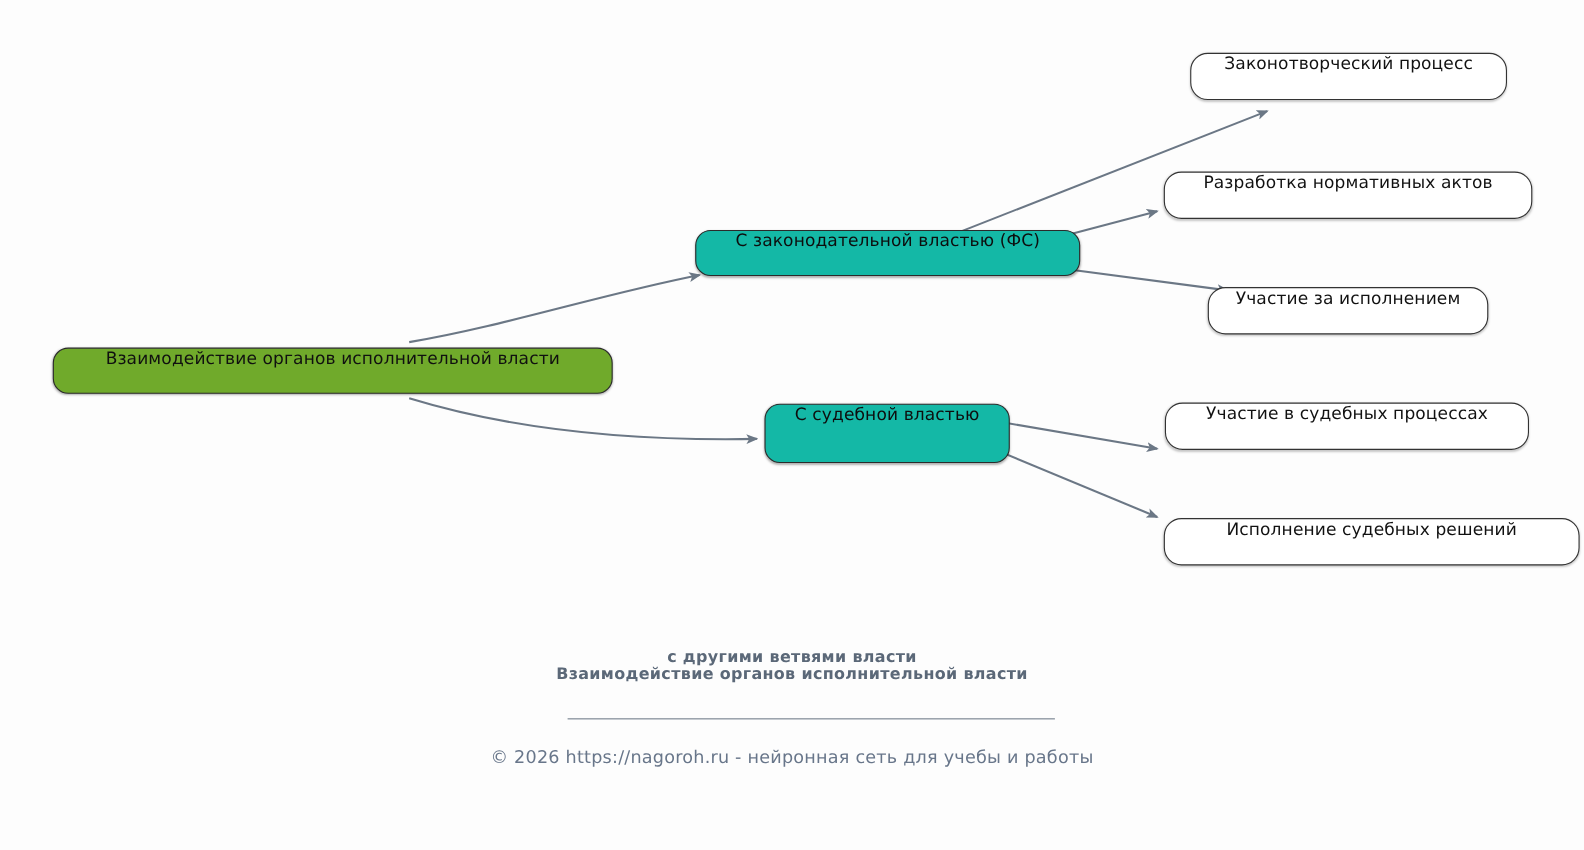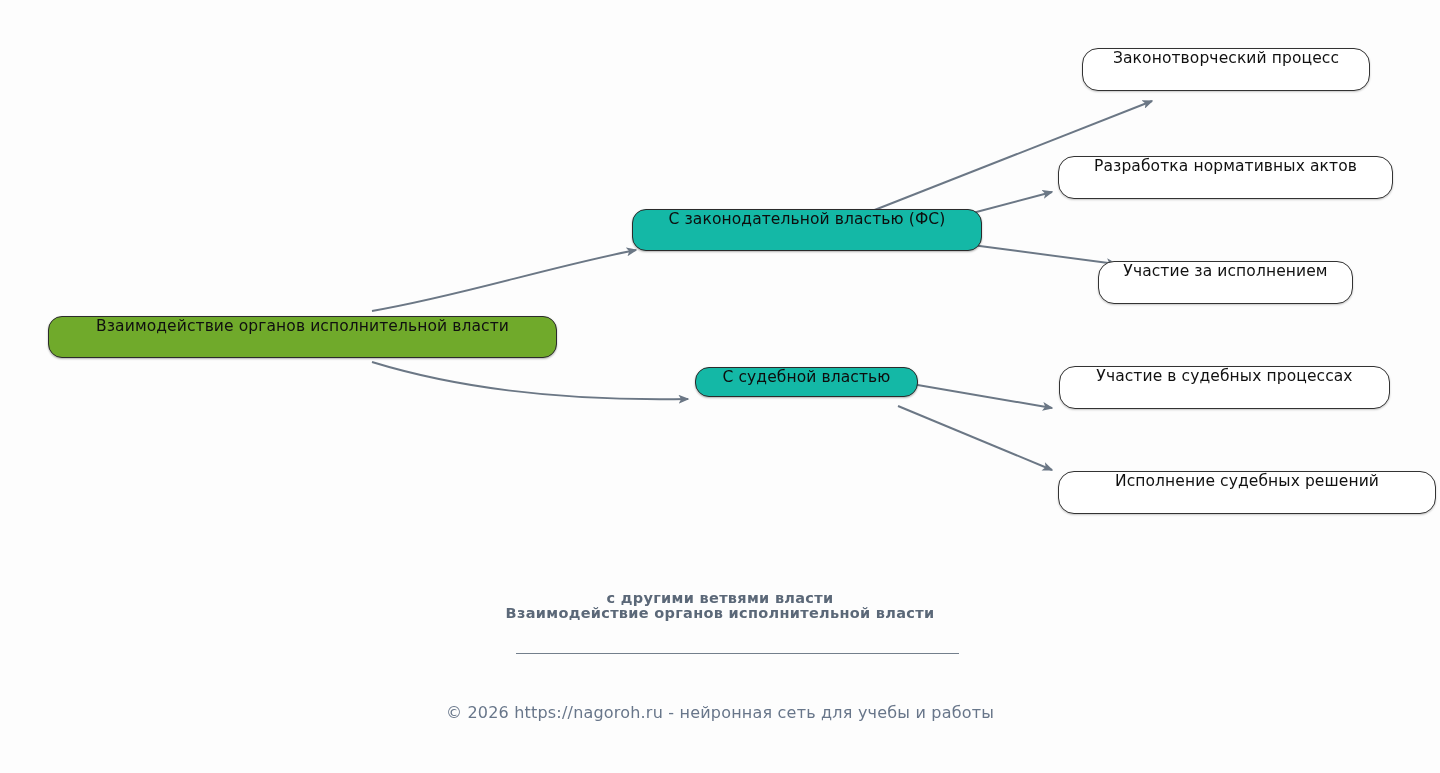--- a/index.html
+++ b/index.html
@@ -76,21 +76,20 @@
     opacity: 0.85;
   }
   .footer {
     position: absolute;
     left: 0;
     width: 1440px;
     text-align: center;
     color: #68768a;
     font-size: 16px;
     letter-spacing: 0.2px;
-    margin-top: 24px;
   }
 </style>
 </head>
 <body>
 
 <div id="canvas">
 
   <svg class="edges" viewBox="0 0 1440 773" xmlns="http://www.w3.org/2000/svg">
     <defs>
       <marker id="arrowhead" markerWidth="11" markerHeight="9" refX="9.5" refY="4.5" orient="auto" markerUnits="userSpaceOnUse">
@@ -114,21 +113,21 @@
   </svg>
 
   <div class="node node-root" style="left:48px; top:316px; width:509px; height:42px;">
     <span>Взаимодействие органов исполнительной власти</span>
   </div>
 
   <div class="node node-branch" style="left:632px; top:209px; width:350px; height:42px;">
     <span>С законодательной властью (ФС)</span>
   </div>
 
-  <div class="node node-branch" style="left:695px; top:367px; width:223px; height:30px;">
+  <div class="node node-branch" style="left:695px; top:367px; width:223px; height:54px;">
     <span>С судебной властью</span>
   </div>
 
   <div class="node node-leaf" style="left:1082px; top:48px; width:288px; height:43px;">
     <span>Законотворческий процесс</span>
   </div>
 
   <div class="node node-leaf" style="left:1058px; top:156px; width:335px; height:43px;">
     <span>Разработка нормативных актов</span>
   </div>

